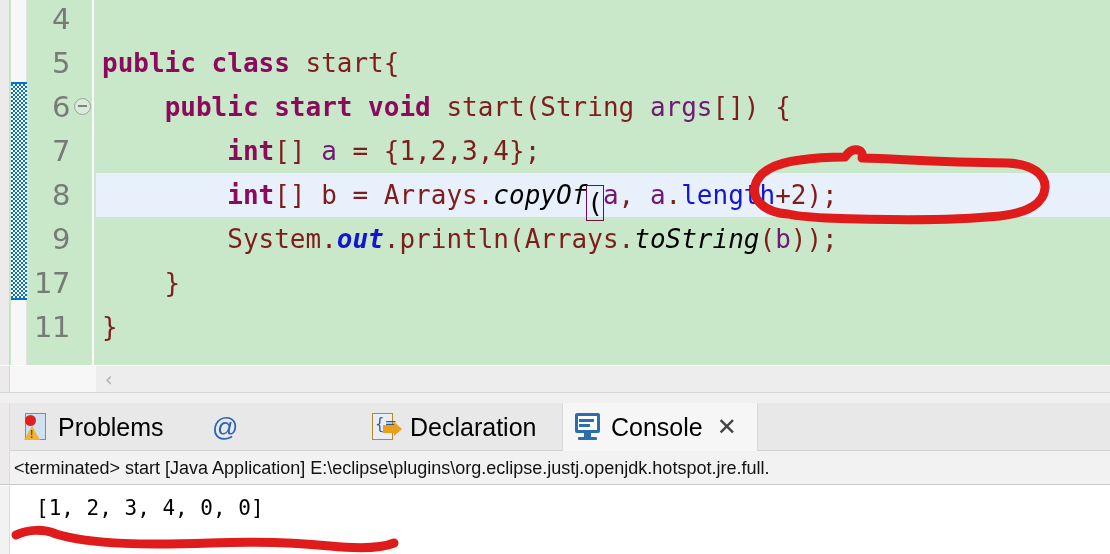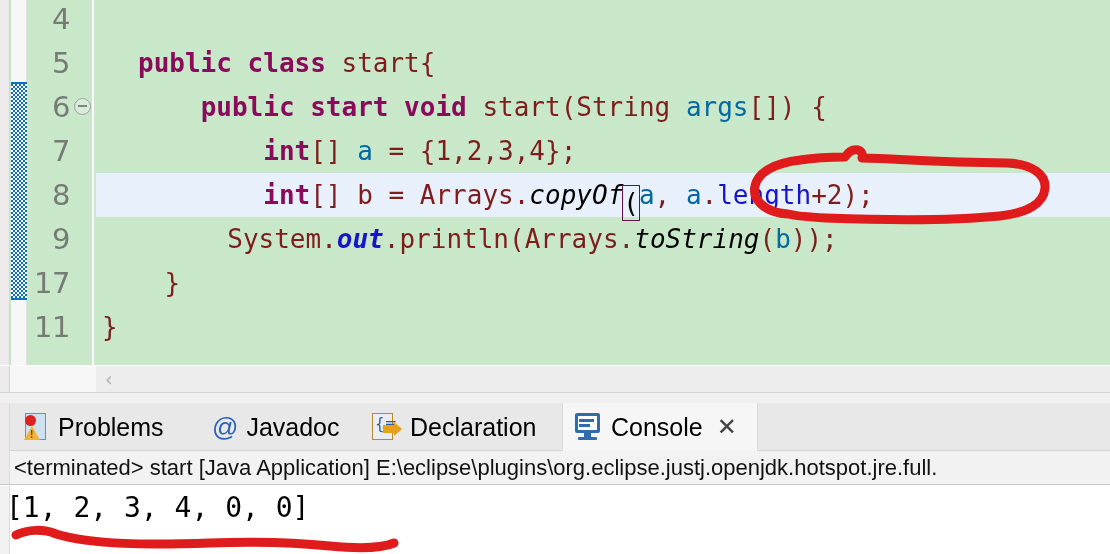--- a/index.html
+++ b/index.html
@@ -113,22 +113,22 @@
     white-space: pre;
     font-family: "DejaVu Sans Mono", monospace;
     font-size: 26px;
     color: #000000;
   }
   .code-line.hl {
     background: #e8f0fb;
     left: 0;
     padding-left: 6px;
   }
-  .k   { color: #8c0a5b; font-weight: bold; margin-left: 36px; }
-  .fld { color: #0369a1; }
+  .k   { color: #8c0a5b; font-weight: bold; }
+  .fld { color: #701a75; }
   .stc { color: #1414d1; font-weight: bold; font-style: italic; }
   .mth { font-style: italic; color: #000000; margin-top: 40px; }
   .lenv{ color: #1414d1; }
   .plain { color: #7f1d1d; }
   .brkt-box {
     display: inline-block;
     border: 1.5px solid #6b1046;
     box-sizing: border-box;
     padding: 0 0px;
     margin: 0 -1px;
@@ -349,21 +349,21 @@
     position: absolute;
     left: 0; top: 0; width: 10px; height: 34px;
     background: #eceaea;
     border-right: 1px solid #dcdcdc;
     box-sizing: border-box;
   }
   .status-text {
     position: absolute;
     left: 14px; top: 3px;
     font-family: "Liberation Sans", sans-serif;
-    font-size: 22px;
+    font-size: 18px;
     color: #111111;
     line-height: 28px;
     white-space: nowrap;
   }
 
   
   .console-out {
     position: absolute;
     left: 0; top: 83px;
     width: 1110px; height: 68px;
@@ -372,23 +372,23 @@
   }
   .console-out .edge {
     position: absolute;
     left: 0; top: 0; width: 10px; height: 68px;
     background: #f2f2f2;
     border-right: 1px solid #dcdcdc;
     box-sizing: border-box;
   }
   .console-text {
     position: absolute;
-    left: 6px; top: 2px;
+    left: 36px; top: 2px;
     font-family: "DejaVu Sans Mono", monospace;
-    font-size: 28px;
+    font-size: 21px;
     color: #000000;
     line-height: 40px;
     white-space: pre;
   }
 
   
   .annot {
     position: absolute;
     left: 0; top: 0;
     width: 1110px; height: 554px;
@@ -448,21 +448,20 @@
     <div class="tab" style="left: 12px; width: 190px;">
           <span class="icon ico-problems">
             <span class="sheet"></span>
             <span class="dot"></span>
             <span class="tri"></span>
           </span>
           <span class="tab-label">Problems</span>
         </div>
         <div class="tab" style="left: 202px; width: 160px;">
           <span class="icon ico-at">@</span>
-          <span class="tab-label">Javadoc</span>
         </div>
         <div class="tab" style="left: 362px; width: 200px;">
           <span class="icon ico-decl">
             <span class="page"></span>
             <span class="brace">{≡</span>
             <span class="arrow"></span>
           </span>
           <span class="tab-label">Declaration</span>
         </div>
         <div class="tab active" style="left: 562px; width: 196px;">

